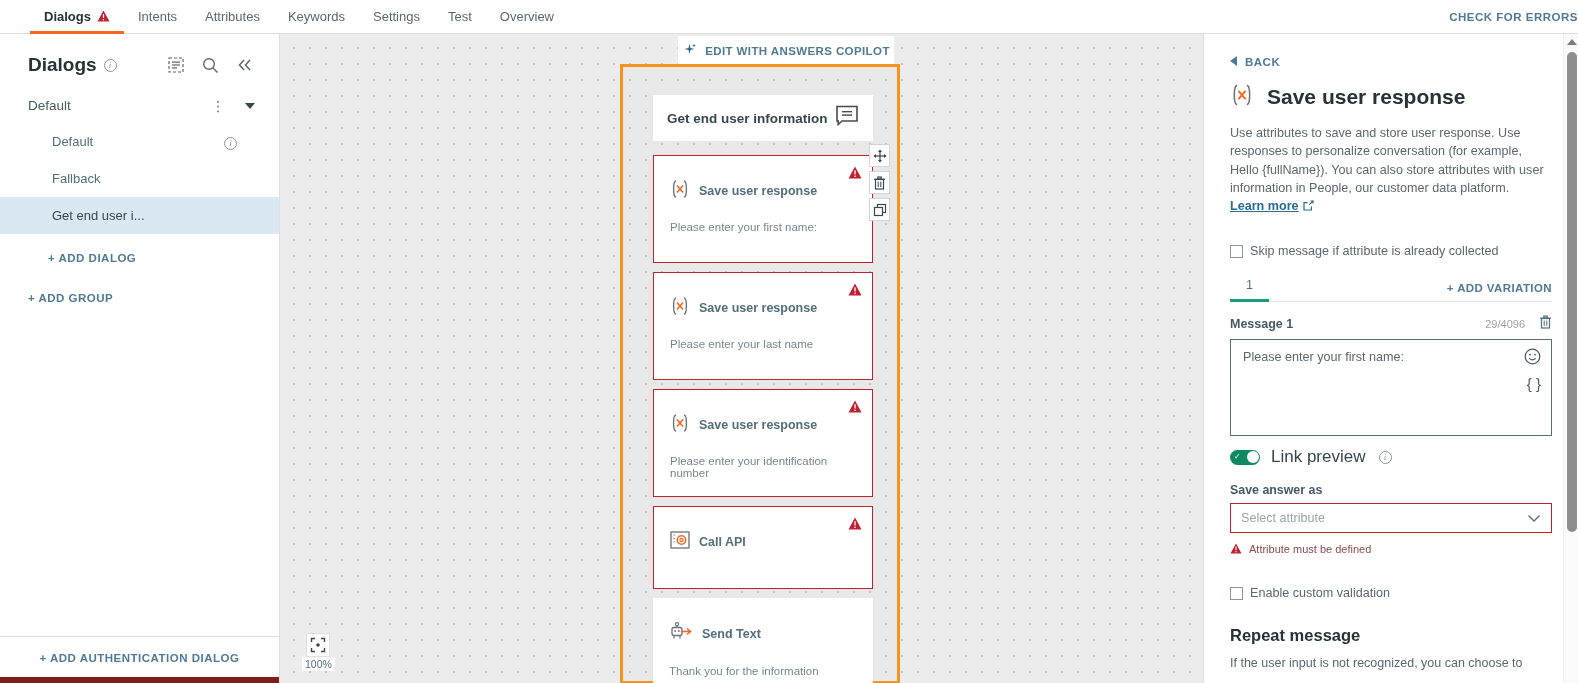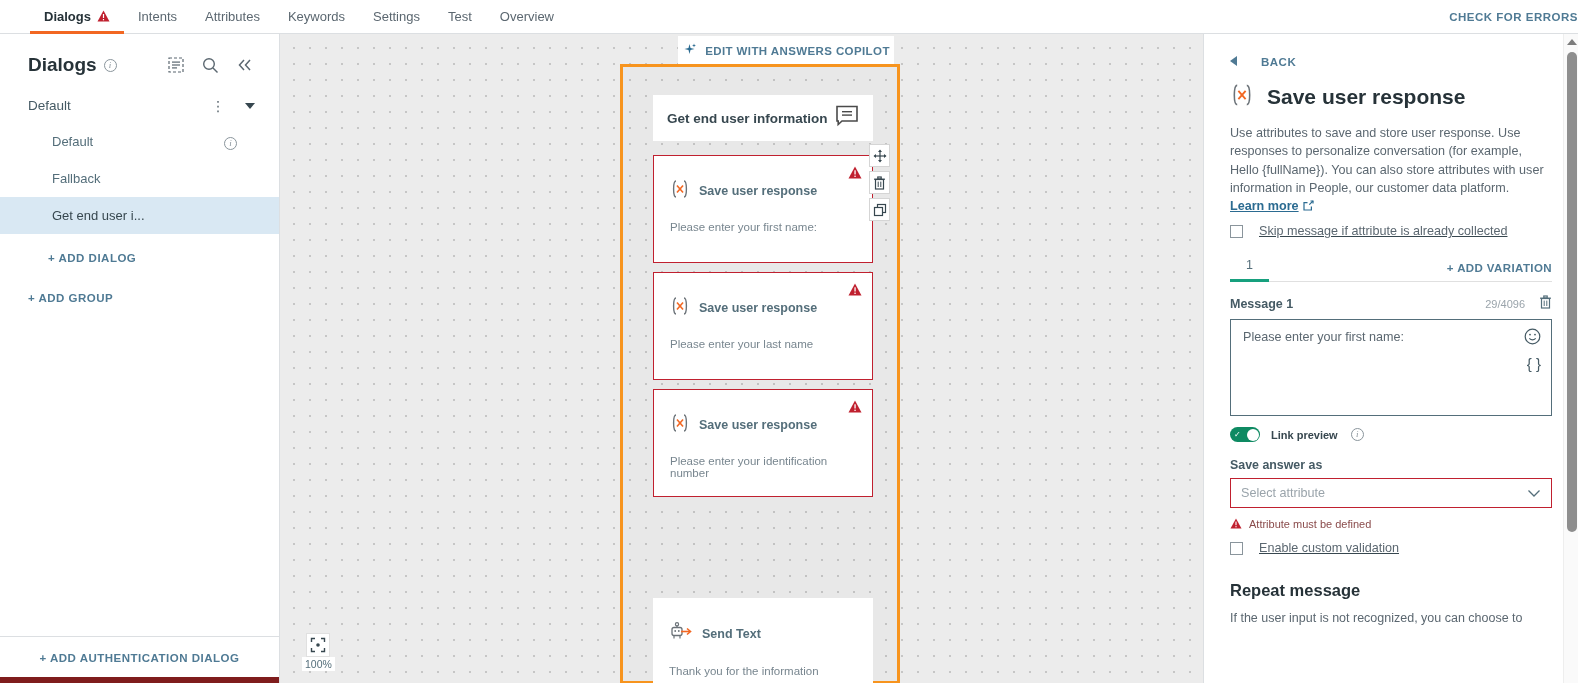--- a/index.html
+++ b/index.html
@@ -150,30 +150,30 @@
   }
   .zoom-lbl { font-size: 10.5px; color: #546e7a; background: #fff; padding: 1px 3px; }
 
   
   .rpanel {
     position: absolute; top: 34px; left: 1203px; width: 375px; height: 649px;
     background: #ffffff; border-left: 1px solid #dcdfe2;
     padding: 22px 26px 0 26px;
     overflow: hidden;
   }
-  .back-row { display: flex; align-items: flex-start; gap: 24px; cursor: pointer; }
+  .back-row { display: flex; align-items: flex-start; gap: 8px; cursor: pointer; }
   .back-tri { width: 0; height: 0; border-top: 5px solid transparent; border-bottom: 5px solid transparent; border-right: 7px solid #4f7a94; }
   .back-lbl { font-size: 11.5px; font-weight: bold; letter-spacing: .5px; color: #4f7a94; }
   .panel-head { display: flex; align-items: center; gap: 13px; margin-top: 16px; }
   .panel-title { font-size: 21px; font-weight: bold; color: #263238; }
   .panel-desc { font-size: 12.6px; line-height: 1.45; color: #5b6770; margin-top: 14px; }
   .learn-more { color: #2b6b91; font-weight: bold; text-decoration: underline; cursor: pointer; font-size: 12.6px; }
   .ext-ic { display: inline-block; margin-left: 4px; vertical-align: -1px; }
 
-  .chk-row { display: flex; align-items: center; gap: 16px; margin-top: 8px; cursor: pointer; text-decoration: underline; }
+  .chk-row { display: flex; align-items: center; gap: 7px; margin-top: 28px; cursor: pointer; }
   .chk { width: 13px; height: 13px; border: 1px solid #8a959c; background: #fff; flex: none; }
   .chk-lbl { font-size: 12.6px; color: #5b6770; }
 
   .var-tabs {
     display: flex; align-items: flex-end; justify-content: space-between;
     margin-top: 14px; border-bottom: 1px solid #e0e0e0; height: 30px;
   }
   .var-tab {
     font-size: 12.5px; color: #546e7a; padding: 0 16px 7px 16px;
     border-bottom: 3px solid #17a07e; margin-bottom: -1px; cursor: pointer;
@@ -192,21 +192,21 @@
   }
   .msg-ic { position: absolute; right: 10px; cursor: pointer; color: #455a64; }
 
   .toggle-row { display: flex; align-items: center; gap: 11px; margin-top: 11px; }
   .toggle {
     width: 30px; height: 15px; border-radius: 9px; background: #0e8a62;
     position: relative; cursor: pointer; display: flex; align-items: center;
   }
   .toggle .knob { position: absolute; right: 1.5px; width: 12px; height: 12px; border-radius: 50%; background: #fff; }
   .toggle .tick { position: absolute; left: 4px; color: #fff; font-size: 8px; line-height: 1; }
-  .toggle-lbl { font-size: 11px; font-weight: bold; color: #37474f; }
+  .toggle-lbl { font-size: 17px; font-weight: normal; color: #37474f; }
 
   .field-lbl { font-size: 12.4px; font-weight: bold; color: #455a64; margin-top: 16px; }
   .select-box {
     margin-top: 6px; height: 30px; border: 1px solid #c0202f; background: #fff;
     display: flex; align-items: center; padding: 0 10px; cursor: pointer;
   }
   .select-ph { font-size: 12.6px; color: #9aa4ab; }
   .chev { margin-left: auto; }
   .err-row { display: flex; align-items: center; gap: 7px; margin-top: 7px; }
   .err-txt { font-size: 11px; color: #8a4b4b; }
@@ -416,20 +416,42 @@
                 <path d="M14 1 C16.4 1 16.4 8 16.4 9 C16.4 10 16.4 17 14 17" fill="none" stroke="#6b7278" stroke-width="1.4"></path>
                 <line x1="7" y1="5.5" x2="13" y2="12.5" stroke="#f26722" stroke-width="1.6"></line>
                 <line x1="13" y1="5.5" x2="7" y2="12.5" stroke="#f26722" stroke-width="1.6"></line>
               </svg>
           </span>
           <span class="node-title">Save user response</span>
         </div>
         <div class="node-sub">Please enter your identification number</div>
       </div>
 
+      <div class="node card" style="top:439px;height:83px;">
+        <span class="err-badge">
+          <svg width="14" height="13" viewBox="0 0 14 13">
+              <polygon points="7,0.5 13.5,12.5 0.5,12.5" fill="#c0202f"></polygon>
+              <rect x="6.4" y="4.3" width="1.3" height="4.2" fill="#fff"></rect>
+              <rect x="6.4" y="9.6" width="1.3" height="1.4" fill="#fff"></rect>
+            </svg>
+        </span>
+        <div class="node-row">
+          <span>
+            <svg width="20" height="18" viewBox="0 0 20 18">
+                <rect x="1" y="1" width="18" height="16" fill="none" stroke="#6b7278" stroke-width="1.3"></rect>
+                <line x1="4.2" y1="3.5" x2="4.2" y2="4.6" stroke="#6b7278" stroke-width="1.3"></line>
+                <line x1="4.2" y1="7" x2="4.2" y2="8.1" stroke="#6b7278" stroke-width="1.3"></line>
+                <line x1="4.2" y1="10.5" x2="4.2" y2="11.6" stroke="#6b7278" stroke-width="1.3"></line>
+                <circle cx="11.5" cy="9" r="4.2" fill="none" stroke="#f26722" stroke-width="1.5"></circle>
+                <circle cx="11.5" cy="9" r="1.6" fill="none" stroke="#f26722" stroke-width="1.3"></circle>
+              </svg>
+          </span>
+          <span class="node-title">Call API</span>
+        </div>
+      </div>
 
       <div class="node" style="top:531px;height:100px;padding:14px 16px 16px 16px;">
         <div class="node-row">
           <span>
             <svg width="24" height="20" viewBox="0 0 24 20">
                 <circle cx="8" cy="2.2" r="1.6" fill="none" stroke="#6b7278" stroke-width="1.2"></circle>
                 <line x1="8" y1="3.8" x2="8" y2="5.5" stroke="#6b7278" stroke-width="1.2"></line>
                 <rect x="3" y="5.5" width="10" height="8" rx="2" fill="none" stroke="#6b7278" stroke-width="1.3"></rect>
                 <circle cx="6.2" cy="9" r="0.9" fill="#6b7278"></circle>
                 <circle cx="9.8" cy="9" r="0.9" fill="#6b7278"></circle>

